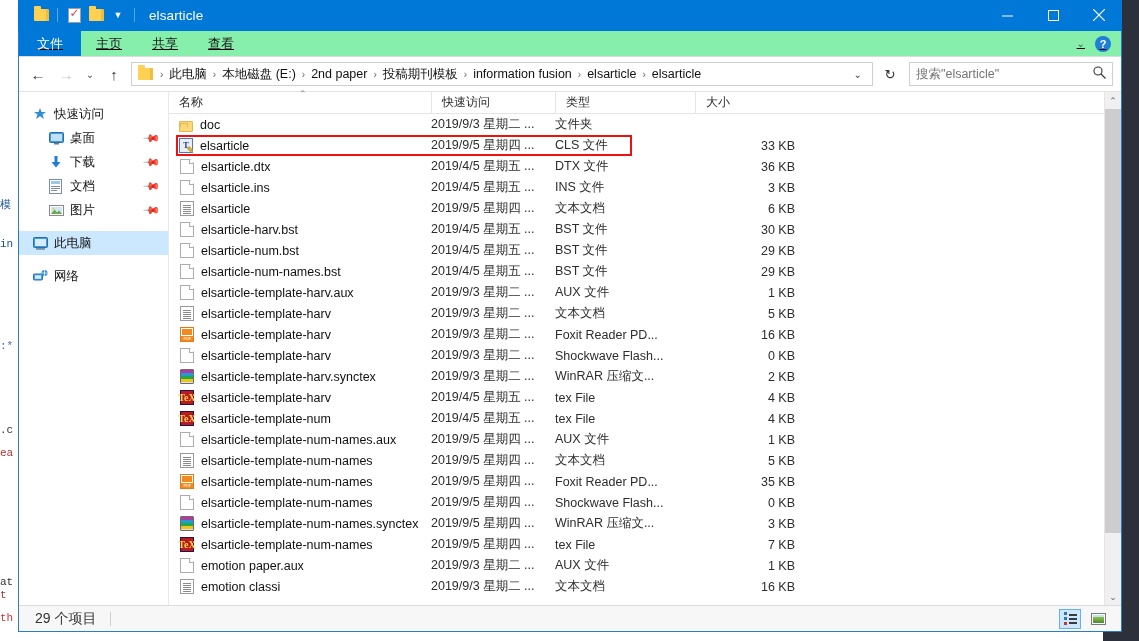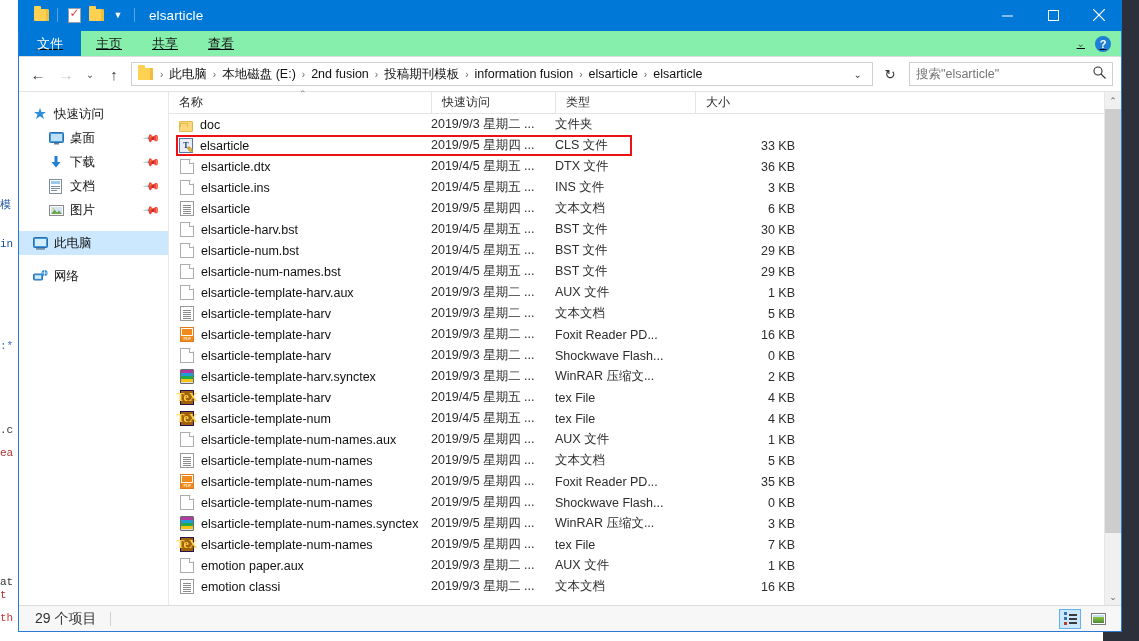--- a/index.html
+++ b/index.html
@@ -218,23 +218,23 @@
   .ico-pdf:after {
     content:"PDF"; position:absolute; left:0; right:0; bottom:0px; font-size:4px; color:#fff;
     background:#f08b20; text-align:center; line-height:5px; letter-spacing:-.3px;
   }
   .ico-rar {
     width:14px; height:15px; position:relative; margin-left:1px;
     background:linear-gradient(to bottom,#b23aa0 0 3px,#1f9bd6 3px 6px,#21a84a 6px 9px,#f0c419 9px 12px,#e0e0e0 12px 15px);
     border:1px solid #6b6b6b; border-radius:1px;
   }
   .ico-tex {
-    width:14px; height:15px; background:#a16207; border:1px solid #24114d;
+    width:14px; height:15px; background:#b91c1c; border:1px solid #24114d;
     display:flex; align-items:center; justify-content:center;
-    font-size:12px; color:#ffd34d; font-weight:bold; margin-left:1px;
+    font-size:10px; color:#ffd34d; font-weight:bold; margin-left:1px;
     font-family:"Liberation Serif", serif;
   }
 
   
   #redbox {
     position:absolute; left:7px; top:0; width:456px; height:21px;
     border:2px solid #ee1111; pointer-events:none;
   }
 
   
@@ -353,21 +353,21 @@
     <div class="navbtn small">⌄</div>
     <div class="navbtn">↑</div>
 
     <div id="crumbwrap">
       <div class="crumb-folder"></div>
       <span class="crumb-sep">›</span>
       <span class="crumb">此电脑</span>
       <span class="crumb-sep">›</span>
       <span class="crumb">本地磁盘 (E:)</span>
       <span class="crumb-sep">›</span>
-      <span class="crumb">2nd fusion</span>
+      <span class="crumb">2nd paper</span>
       <span class="crumb-sep">›</span>
       <span class="crumb">投稿期刊模板</span>
       <span class="crumb-sep">›</span>
       <span class="crumb">information fusion</span>
       <span class="crumb-sep">›</span>
       <span class="crumb">elsarticle</span>
       <span class="crumb-sep">›</span>
       <span class="crumb">elsarticle</span>
       <span class="crumb-caret">⌄</span>
     </div>

